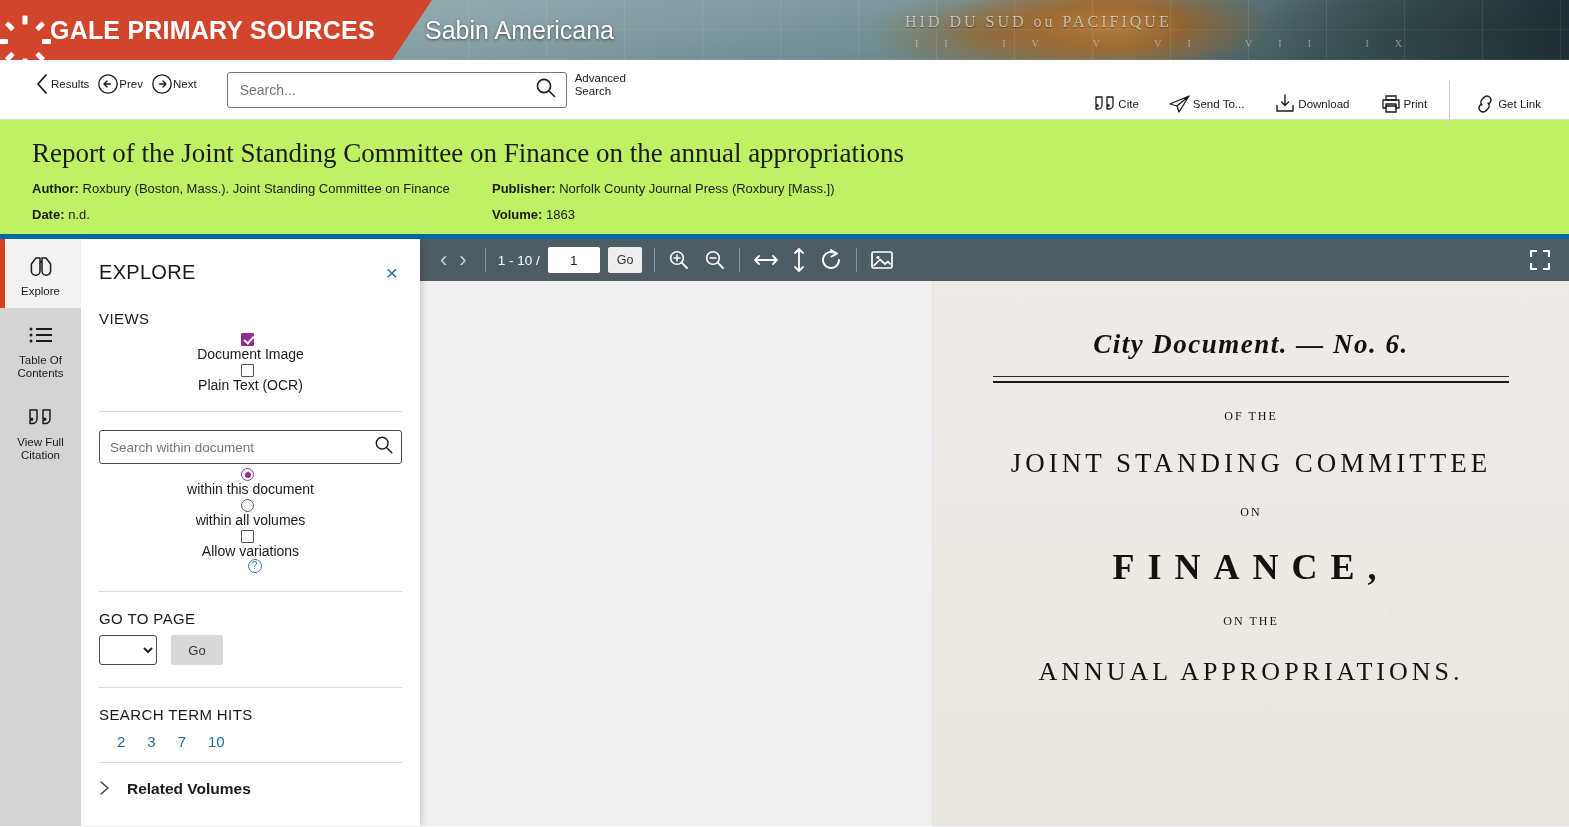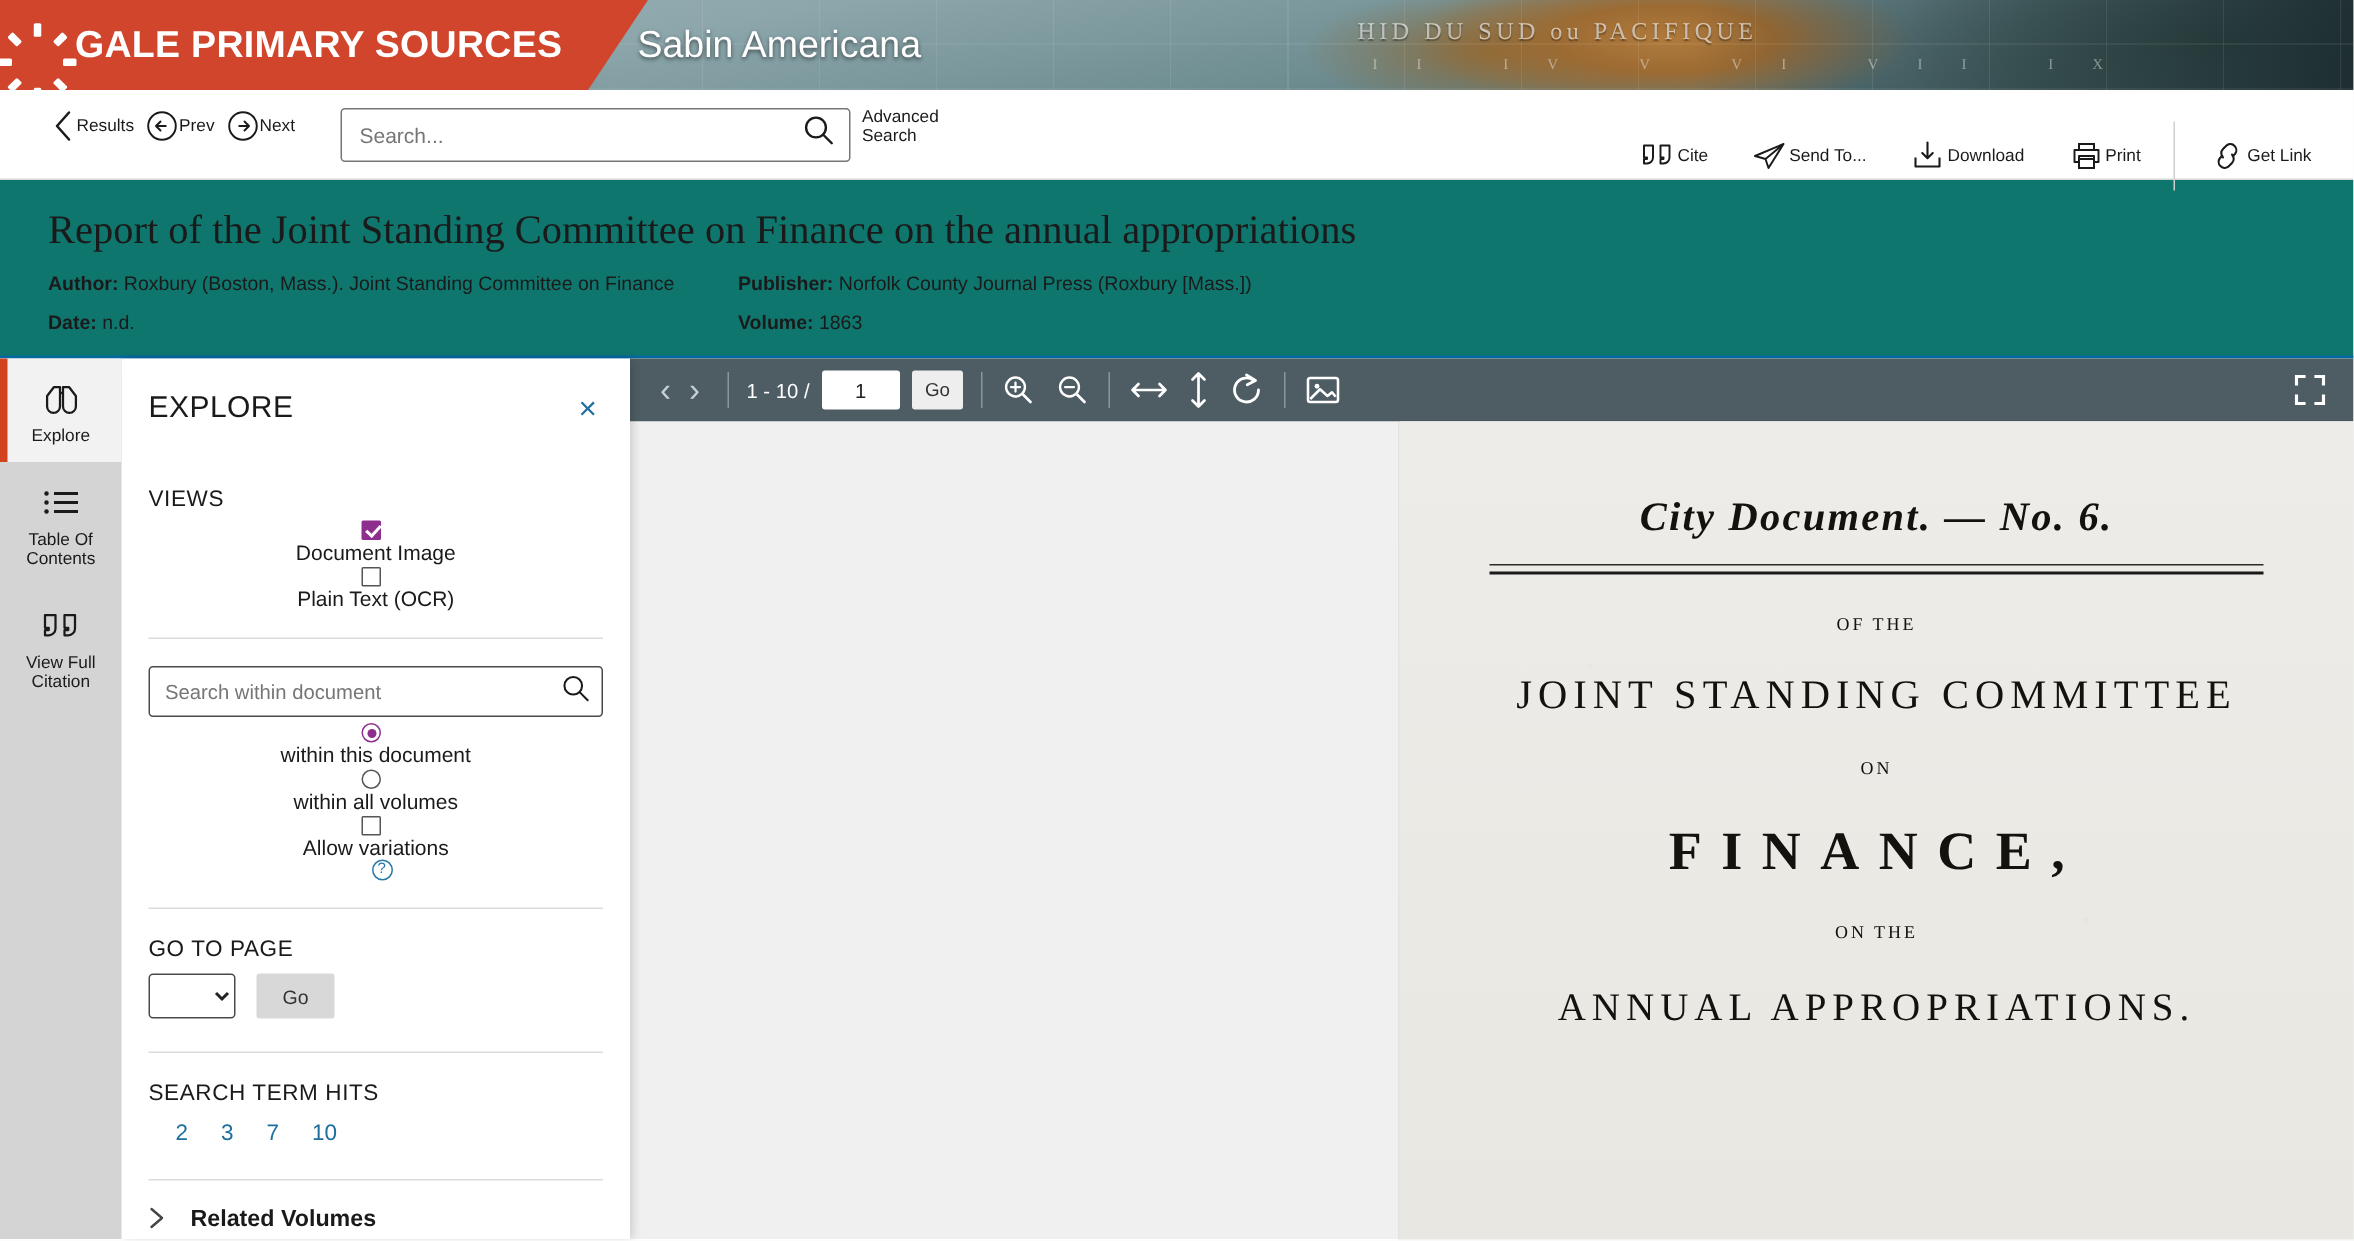--- a/index.html
+++ b/index.html
@@ -102,22 +102,22 @@
 
   .util-right {
     position: absolute; right: 14px; top: 14px; height: 100%;
     display: flex; align-items: center;
   }
   .util-right .util-btn { margin: 0 14px; }
   .util-divider { width: 1px; height: 46px; background: #cfcfcf; margin: 0 8px; }
 
   
   .docmeta {
-    background: #0f766e; padding: 16px 0 32px 32px; height: 119px;
-    border-bottom: 2px solid #0369a1;
+    background: #bef264; padding: 16px 0 32px 32px; height: 119px;
+    border-bottom: 5px solid #0369a1;
   }
   .doctitle {
     font-family: "Liberation Serif", serif;
     font-size: 27px; color: #1a1a1a; font-weight: normal; line-height: 34px;
   }
   .metarow { display: flex; margin-top: 11px; font-size: 13px; color: #1a1a1a; }
   .metacell-a { width: 460px; }
   .metacell-b { width: 500px; }
   .metarow b { font-weight: bold; }
 
@@ -151,21 +151,21 @@
     display: flex; align-items: center; justify-content: space-between;
     padding: 22px 0 0 0;
   }
   .explore-title { font-size: 20px; color: #1a1a1a; letter-spacing: .3px; }
   .close-x {
     font-size: 21px; color: #1f6f9c; cursor: pointer; line-height: 18px;
     padding: 2px 4px;
   }
   .sec-label {
     font-size: 15px; color: #1a1a1a; letter-spacing: .4px;
-    margin-top: 40px; margin-bottom: 6px;
+    margin-top: 26px; margin-bottom: 6px;
   }
   .opt-row { display: flex; align-items: center; margin: 2px 0; font-size: 14px; color: #1a1a1a; flex-direction: column; }
   .cbox {
     width: 13px; height: 13px; border: 1px solid #555; background: #fff;
     border-radius: 1px; margin-right: 6px; flex: 0 0 13px; position: relative;
   }
   .cbox.on { background: #8e2f8e; border-color: #8e2f8e; }
   .cbox.on::after {
     content: ""; position: absolute; left: 4px; top: 0px;
     width: 4px; height: 8px; border: solid #fff;
@@ -502,21 +502,21 @@
     <div class="hr" style="margin-top:22px"></div>
 
     <div class="sec-label" style="margin-top:18px">SEARCH TERM HITS</div>
     <div class="hits">
       <a>2</a>
       <a>3</a>
       <a>7</a>
       <a>10</a>
     </div>
 
-    <div class="accordion" style="margin-top:22px">
+    <div class="accordion" style="margin-top:12px">
       <span class="chev">
         <svg width="11" height="16" viewBox="0 0 11 16">
             <path d="M2 2 L9 8 L2 14" stroke="#444" stroke-width="1.6" fill="none" stroke-linecap="round" stroke-linejoin="round"></path>
           </svg>
       </span>
       <span class="acc-label">Related Volumes</span>
     </div>
     <div class="accordion">
       <span class="chev">
         <svg width="11" height="16" viewBox="0 0 11 16">

